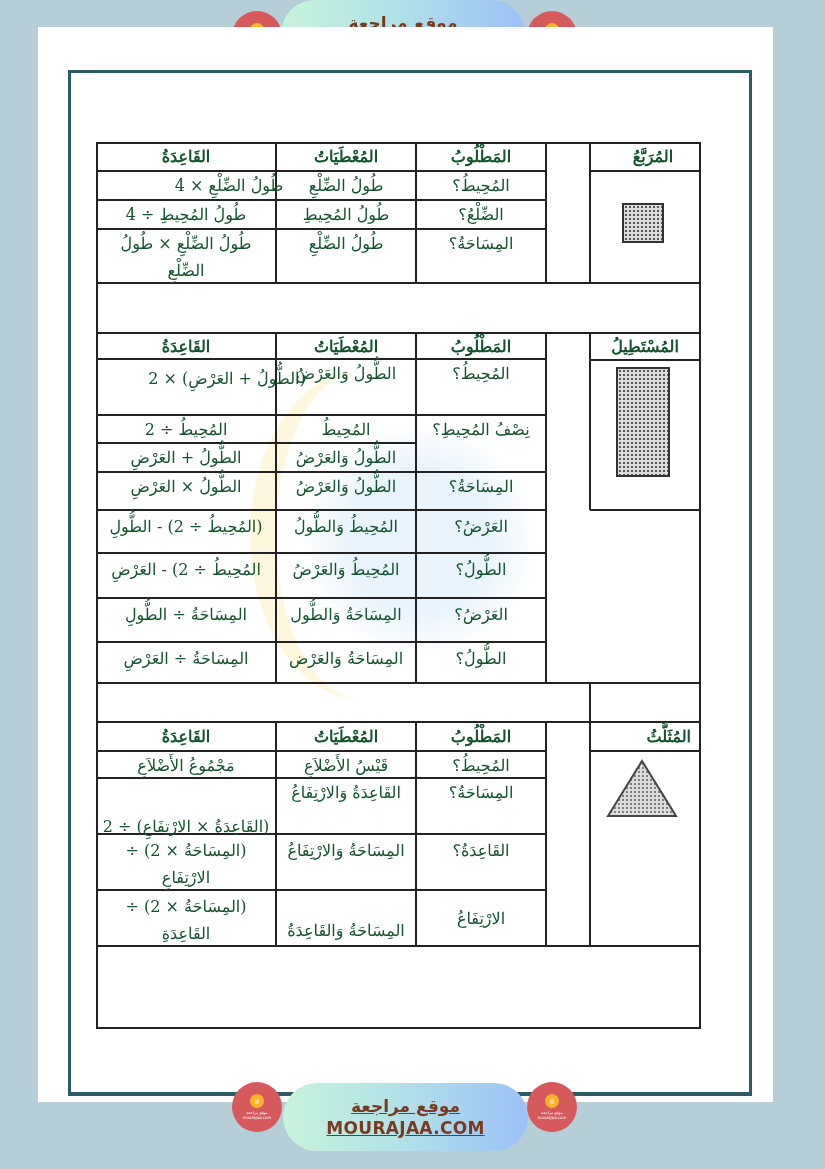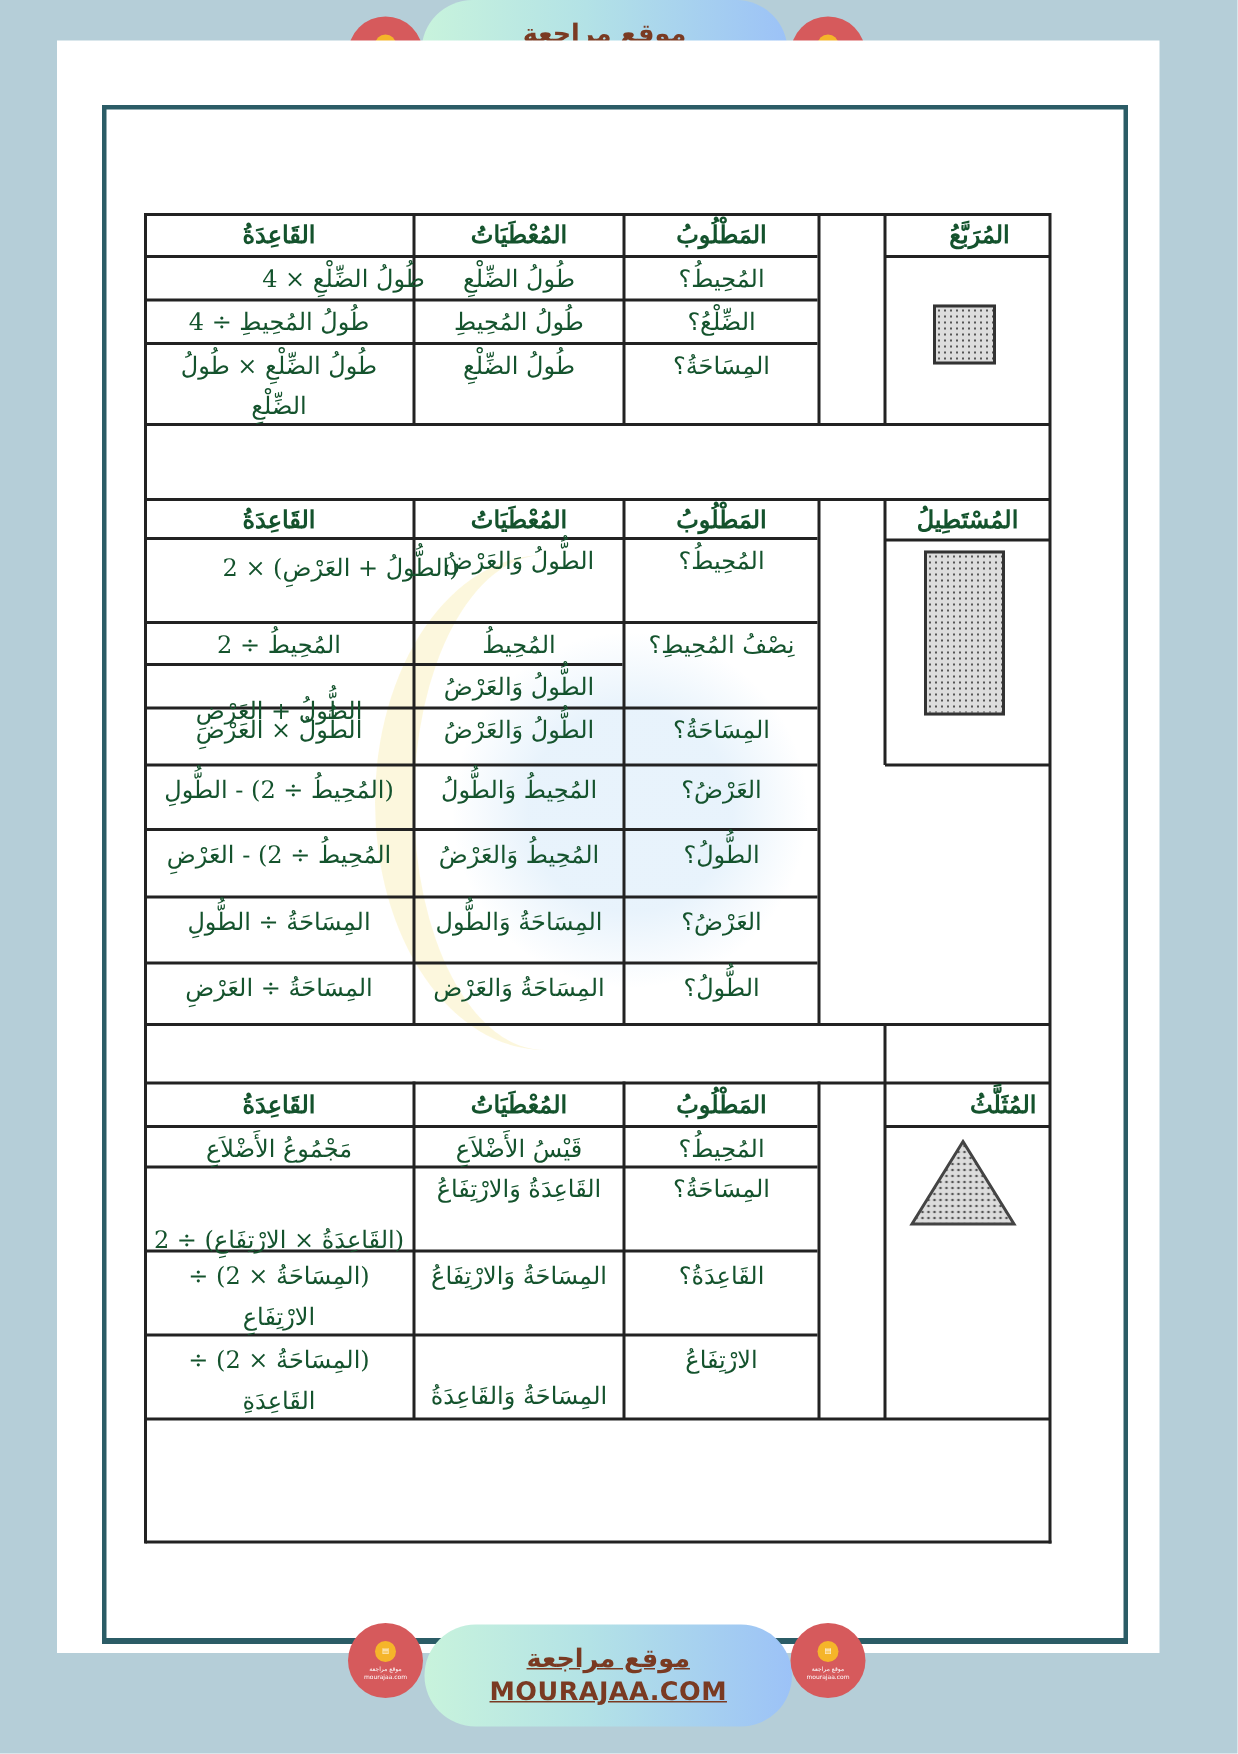--- a/index.html
+++ b/index.html
@@ -108,21 +108,21 @@
   <div class="cell head" style="left:591px;top:332px;width:108px;height:26px;">المُسْتَطِيلُ</div>
 
   <div class="cell" style="left:100px;top:364px;width:172px;height:55px;margin-left:41px;">(الطُّولُ + العَرْضِ) × 2</div>
   <div class="cell" style="left:277px;top:359px;width:138px;height:28px;">الطُّولُ وَالعَرْضُ</div>
   <div class="cell" style="left:417px;top:359px;width:128px;height:28px;">المُحِيطُ؟</div>
 
   <div class="cell" style="left:97px;top:415px;width:178px;height:27px;">المُحِيطُ ÷ 2</div>
   <div class="cell" style="left:277px;top:415px;width:138px;height:27px;">المُحِيطُ</div>
   <div class="cell" style="left:417px;top:415px;width:128px;height:27px;">نِصْفُ المُحِيطِ؟</div>
 
-  <div class="cell" style="left:97px;top:443px;width:178px;height:28px;margin-top:16px;">الطُّولُ + العَرْضِ</div>
+  <div class="cell" style="left:97px;top:443px;width:178px;height:28px;">الطُّولُ + العَرْضِ</div>
   <div class="cell" style="left:277px;top:443px;width:138px;height:28px;">الطُّولُ وَالعَرْضُ</div>
 
   <div class="cell" style="left:97px;top:472px;width:178px;height:37px;">الطُّولُ × العَرْضِ</div>
   <div class="cell" style="left:277px;top:472px;width:138px;height:37px;">الطُّولُ وَالعَرْضُ</div>
   <div class="cell" style="left:417px;top:472px;width:128px;height:37px;">المِسَاحَةُ؟</div>
 
   <div class="cell" style="left:97px;top:510px;width:178px;height:42px;padding-top:3px;">(المُحِيطُ ÷ 2) - الطُّولِ</div>
   <div class="cell" style="left:277px;top:510px;width:138px;height:42px;padding-top:3px;">المُحِيطُ وَالطُّولُ</div>
   <div class="cell" style="left:417px;top:510px;width:128px;height:42px;padding-top:3px;">العَرْضُ؟</div>
 
@@ -165,21 +165,21 @@
   <div class="cell" style="left:100px;top:812px;width:172px;height:55px;">(القَاعِدَةُ × الارْتِفَاعِ) ÷ 2</div>
   <div class="cell" style="left:277px;top:778px;width:138px;height:28px;">القَاعِدَةُ وَالارْتِفَاعُ</div>
   <div class="cell" style="left:417px;top:778px;width:128px;height:28px;">المِسَاحَةُ؟</div>
 
   <div class="cell" style="left:100px;top:834px;width:172px;height:66px;padding-top:3px;">(المِسَاحَةُ × 2) ÷ الارْتِفَاعِ</div>
   <div class="cell" style="left:285px;top:834px;width:122px;height:55px;padding-top:3px;">المِسَاحَةُ وَالارْتِفَاعُ</div>
   <div class="cell" style="left:417px;top:834px;width:128px;height:55px;padding-top:3px;">القَاعِدَةُ؟</div>
 
   <div class="cell" style="left:100px;top:890px;width:172px;height:55px;padding-top:3px;">(المِسَاحَةُ × 2) ÷ القَاعِدَةِ</div>
   <div class="cell" style="left:277px;top:890px;width:138px;height:55px;padding-top:3px;margin-top:24px;">المِسَاحَةُ وَالقَاعِدَةُ</div>
-  <div class="cell" style="left:417px;top:890px;width:128px;height:55px;padding-top:3px;">الارْتِفَاعُ</div>
+  <div class="cell" style="left:417px;top:890px;width:128px;height:55px;padding-top:15px;">الارْتِفَاعُ</div>
 
   <svg class="shape-tri" width="74" height="62" viewBox="0 0 74 62">
     <defs>
       <pattern id="dots" width="4" height="4" patternUnits="userSpaceOnUse">
         <rect width="4" height="4" fill="#dcdcdc"></rect>
         <circle cx="2" cy="2" r="0.9" fill="#555"></circle>
       </pattern>
     </defs>
     <polygon points="37,3 71,58 3,58" fill="url(#dots)" stroke="#444" stroke-width="2"></polygon>
   </svg>

